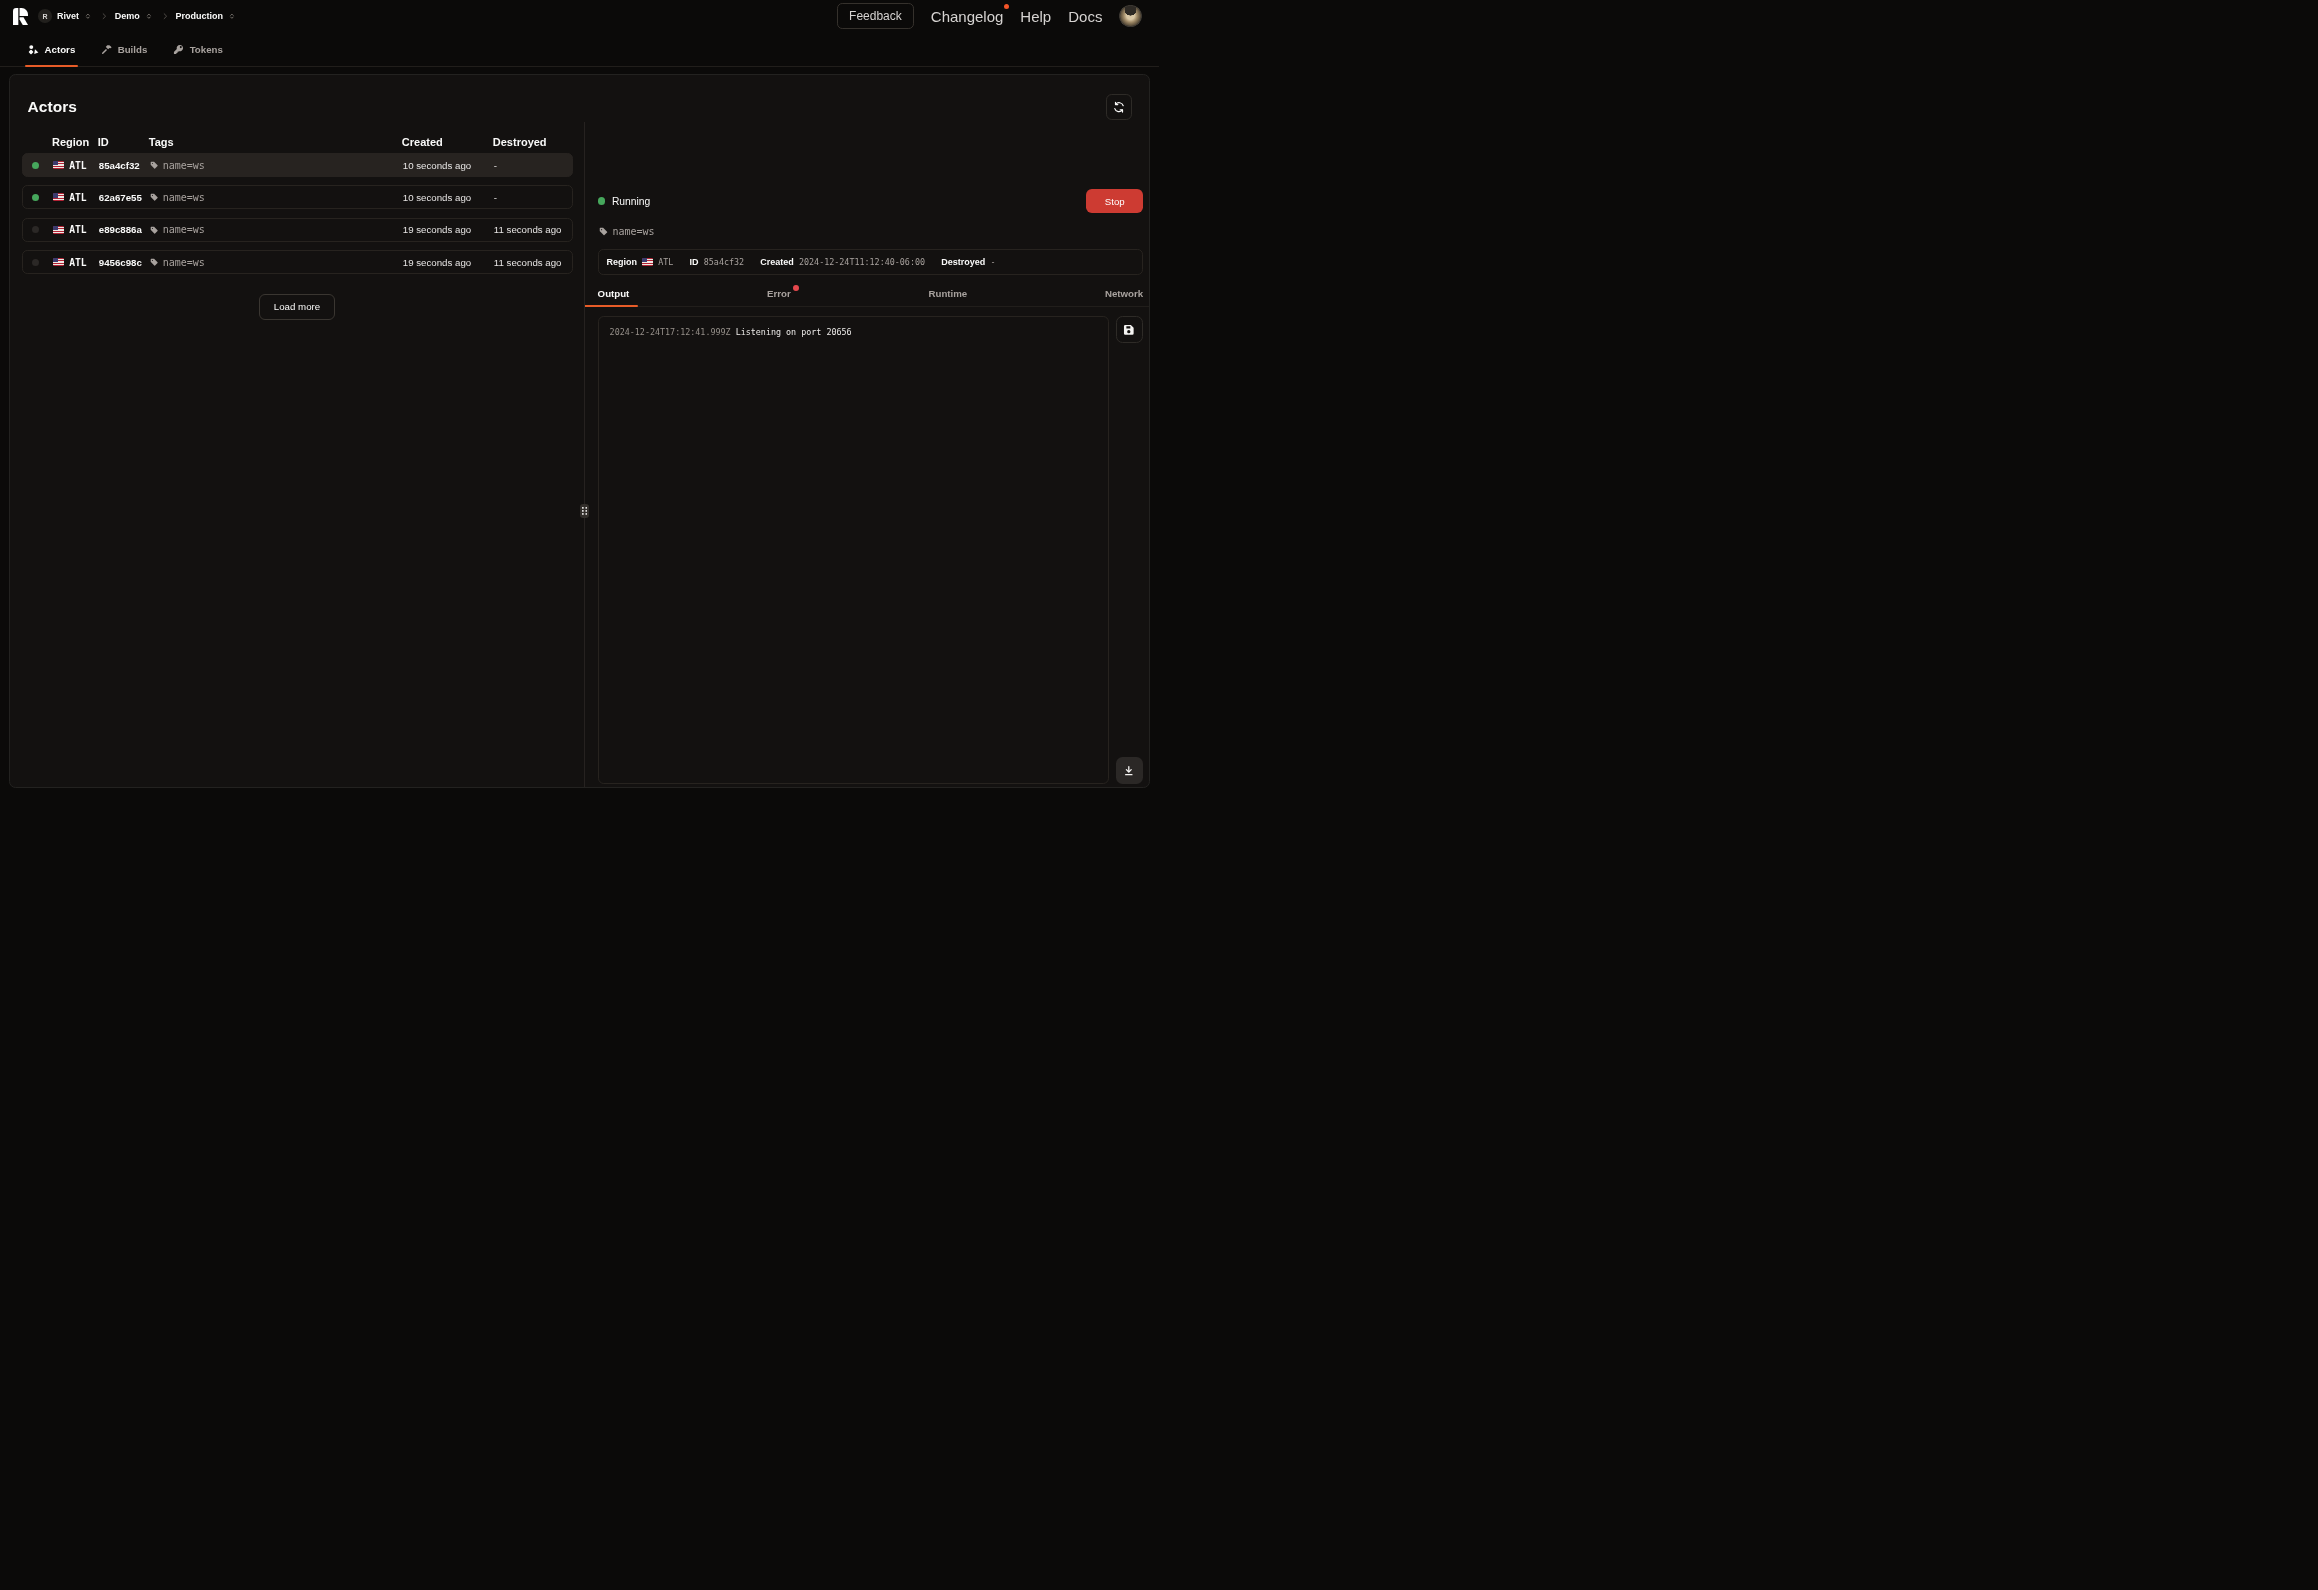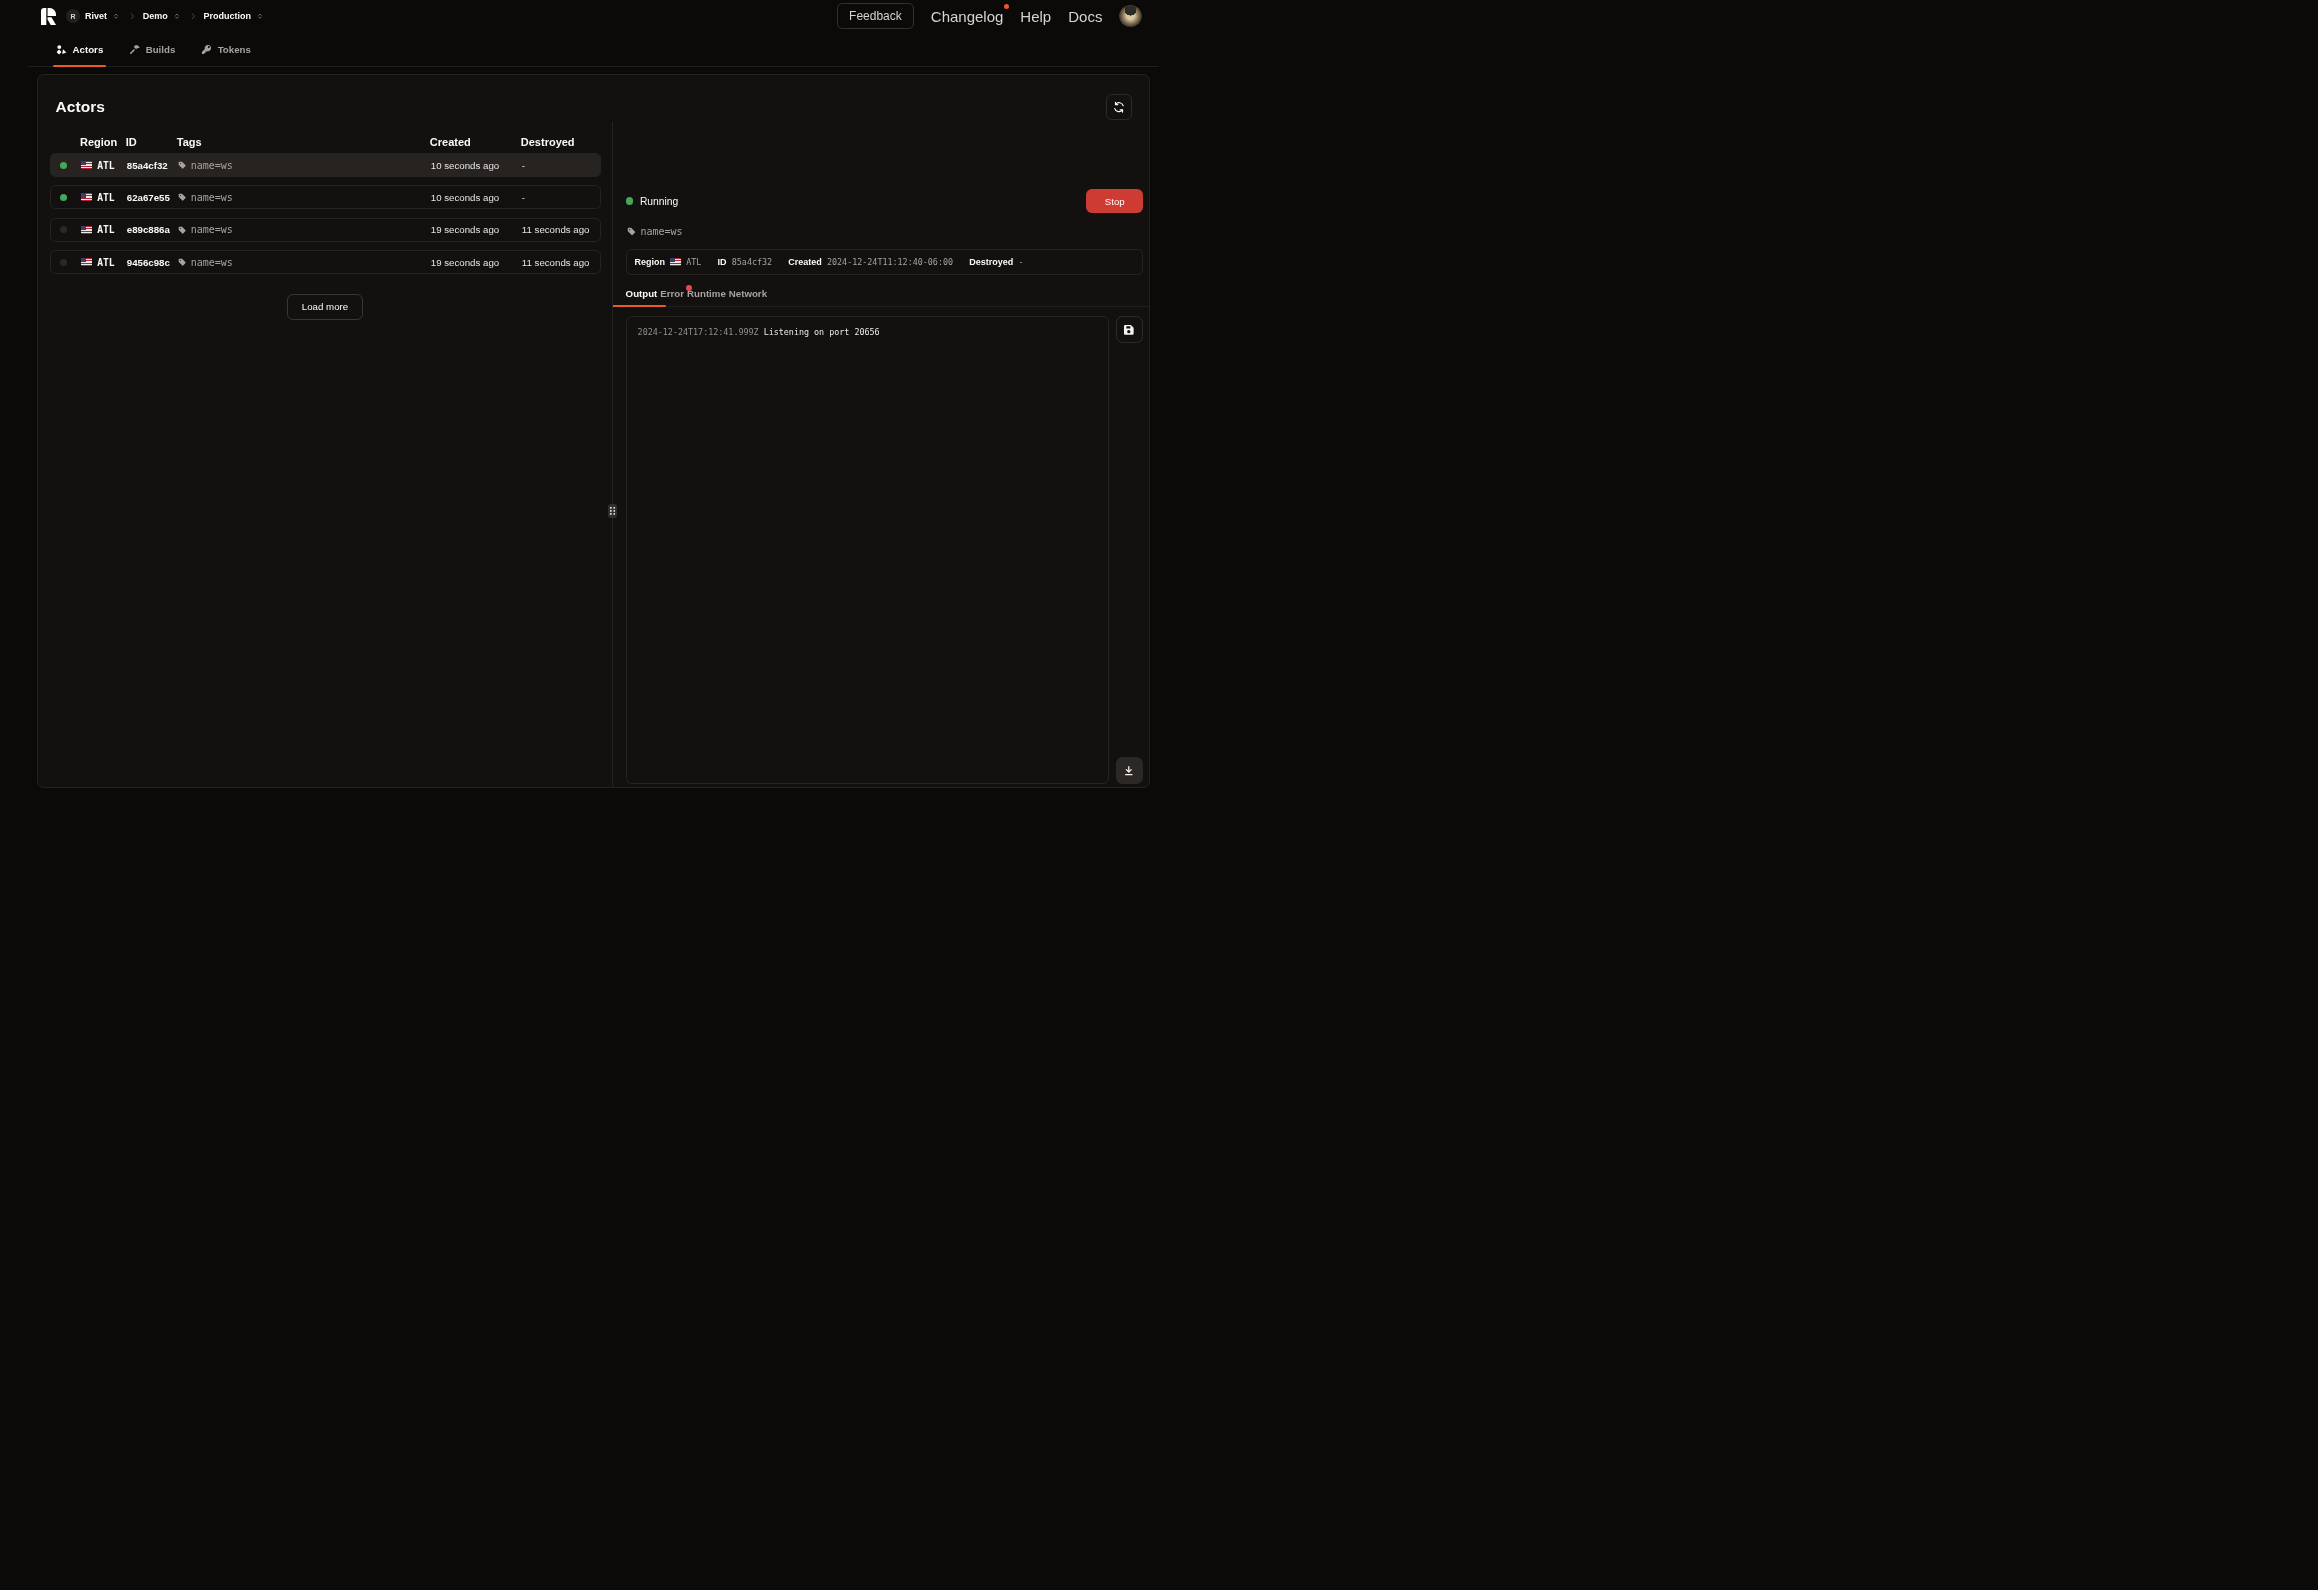--- a/index.html
+++ b/index.html
@@ -4,21 +4,21 @@
 <style>
   :root{
     --page-bg:#0b0a09; --card-bg:#131110; --border:#27231f; --border-soft:#211e1b;
     --accent:#e85c28; --green:#46a75c; --stop-red:#cd3b32; --error-dot:#e5484d; --notif-dot:#f35428;
     --text:#fafaf9; --text-soft:#d6d3d1; --muted:#a8a29e; --muted-dark:#78716c;
   }
   *{box-sizing:border-box;}
   html,body{margin:0;padding:0;background:var(--page-bg);}
   body{font-family:"Liberation Sans",sans-serif;color:var(--text);-webkit-font-smoothing:antialiased;}
   .mono{font-family:"DejaVu Sans Mono",monospace;}
-  .app{position:relative;width:1159px;height:795px;background:var(--page-bg);overflow:hidden;padding-left:28px;}
+  .app{position:relative;width:1159px;height:795px;background:var(--page-bg);overflow:hidden;}
 
   
   .header{height:32px;display:flex;align-items:center;padding:0 17px 0 13px;}
   .logo{display:flex;align-items:center;margin-right:10.3px;}
   .crumbs{display:flex;align-items:center;gap:3.9px;}
   .crumb{display:flex;align-items:center;gap:5.2px;cursor:pointer;}
   .crumb-badge{width:13.6px;height:13.6px;border-radius:50%;background:#22201d;display:flex;align-items:center;justify-content:center;font-size:7px;font-weight:700;color:var(--text-soft);}
   .crumb-label{font-size:9px;font-weight:600;color:var(--text);}
   .caret{color:#8a847d;display:flex;align-items:center;padding:0 1.3px;}
   .crumb-sep{color:#57534e;display:flex;align-items:center;margin:0 2.6px;}
@@ -80,21 +80,21 @@
   .right-pane{flex:1;display:flex;flex-direction:column;padding:67px 5.8px 2.6px 13px;min-width:0;}
   .status-row{display:flex;align-items:center;height:24.5px;}
   .status-dot{width:7.8px;height:7.8px;border-radius:50%;background:var(--green);margin-right:6.5px;}
   .status-label{font-size:10.3px;font-weight:500;color:var(--text);}
   .stop-btn{margin-left:auto;width:57px;height:24px;background:var(--stop-red);color:#fff;border:none;border-radius:5.8px;font-family:inherit;font-size:9.7px;font-weight:500;cursor:pointer;}
   .tag-row{display:flex;align-items:center;gap:4.5px;color:var(--muted);margin:11.6px 0 0 1.3px;height:13px;}
   .meta-bar{margin-top:11px;height:26px;border:0.6px solid var(--border);border-radius:5.2px;display:flex;align-items:center;gap:5.2px;padding:0 7.8px;flex:none;}
   .meta-label{font-size:9px;font-weight:600;color:var(--text);}
   .meta-val{font-size:8.4px;color:var(--muted);}
   .meta-gap{width:5.8px;flex:none;}
-  .dtabs{display:flex;align-items:flex-end;gap:3px;margin:10.3px 0 0 0;height:22px;border-bottom:0.6px solid var(--border-soft);margin-left:-13px;padding-left:13px;margin-right:-5.8px;padding-right:5.8px;}
+  .dtabs{display:flex;align-items:flex-end;gap:36px;margin:10.3px 0 0 0;height:22px;border-bottom:0.6px solid var(--border-soft);margin-left:-13px;padding-left:13px;margin-right:-5.8px;padding-right:5.8px;justify-content:space-between;}
   .dtab{font-size:9.7px;font-weight:600;color:var(--muted);padding-bottom:7.8px;position:relative;cursor:pointer;}
   .dtab.active{color:var(--text);}
   .dtab.active::after{content:"";position:absolute;left:-13px;right:-8.4px;bottom:-0.6px;height:1.9px;background:var(--accent);border-radius:0 1.3px 1.3px 0;}
   .dtab .errdot{position:absolute;top:-2.6px;right:-7.8px;width:5.8px;height:5.8px;border-radius:50%;background:var(--error-dot);}
   .log-area{flex:1;display:flex;margin-top:9px;min-height:0;gap:6.5px;}
   .log-panel{flex:1;border:0.6px solid var(--border);border-radius:5.8px;padding:8.4px 0 0 11px;overflow:hidden;}
   .log-line{font-size:8.4px;line-height:1.45;white-space:pre;}
   .log-ts{color:#96908a;}
   .log-msg{color:#eceae8;}
   .log-side{width:28px;flex:none;display:flex;flex-direction:column;align-items:center;justify-content:space-between;}

